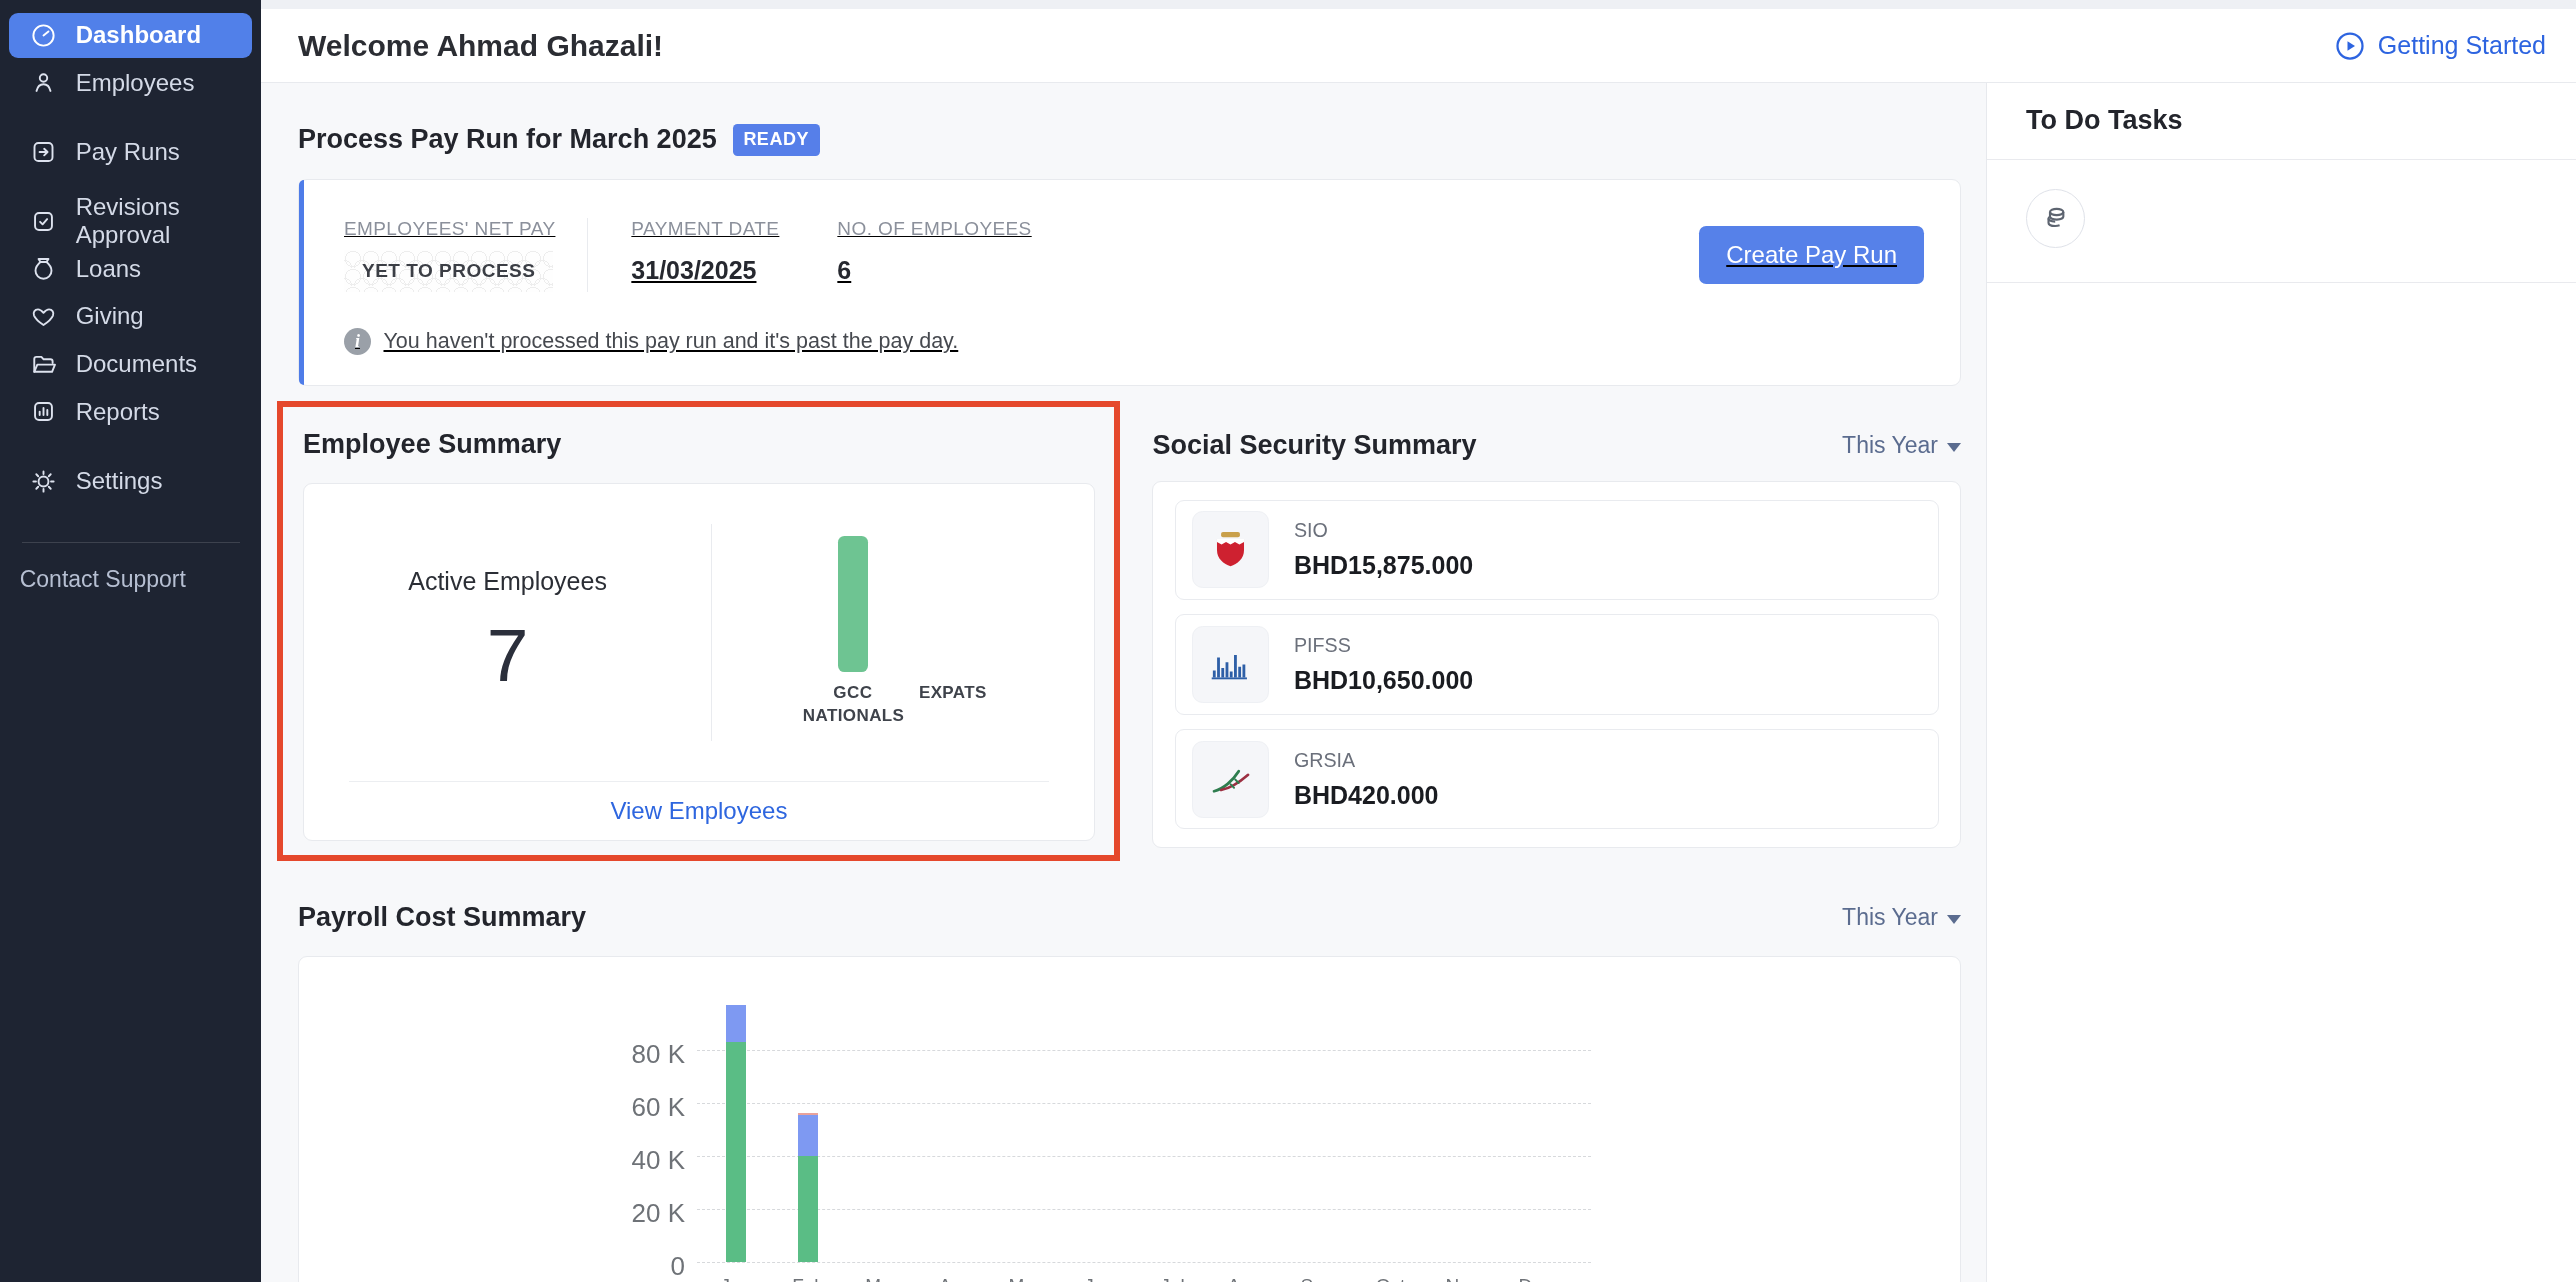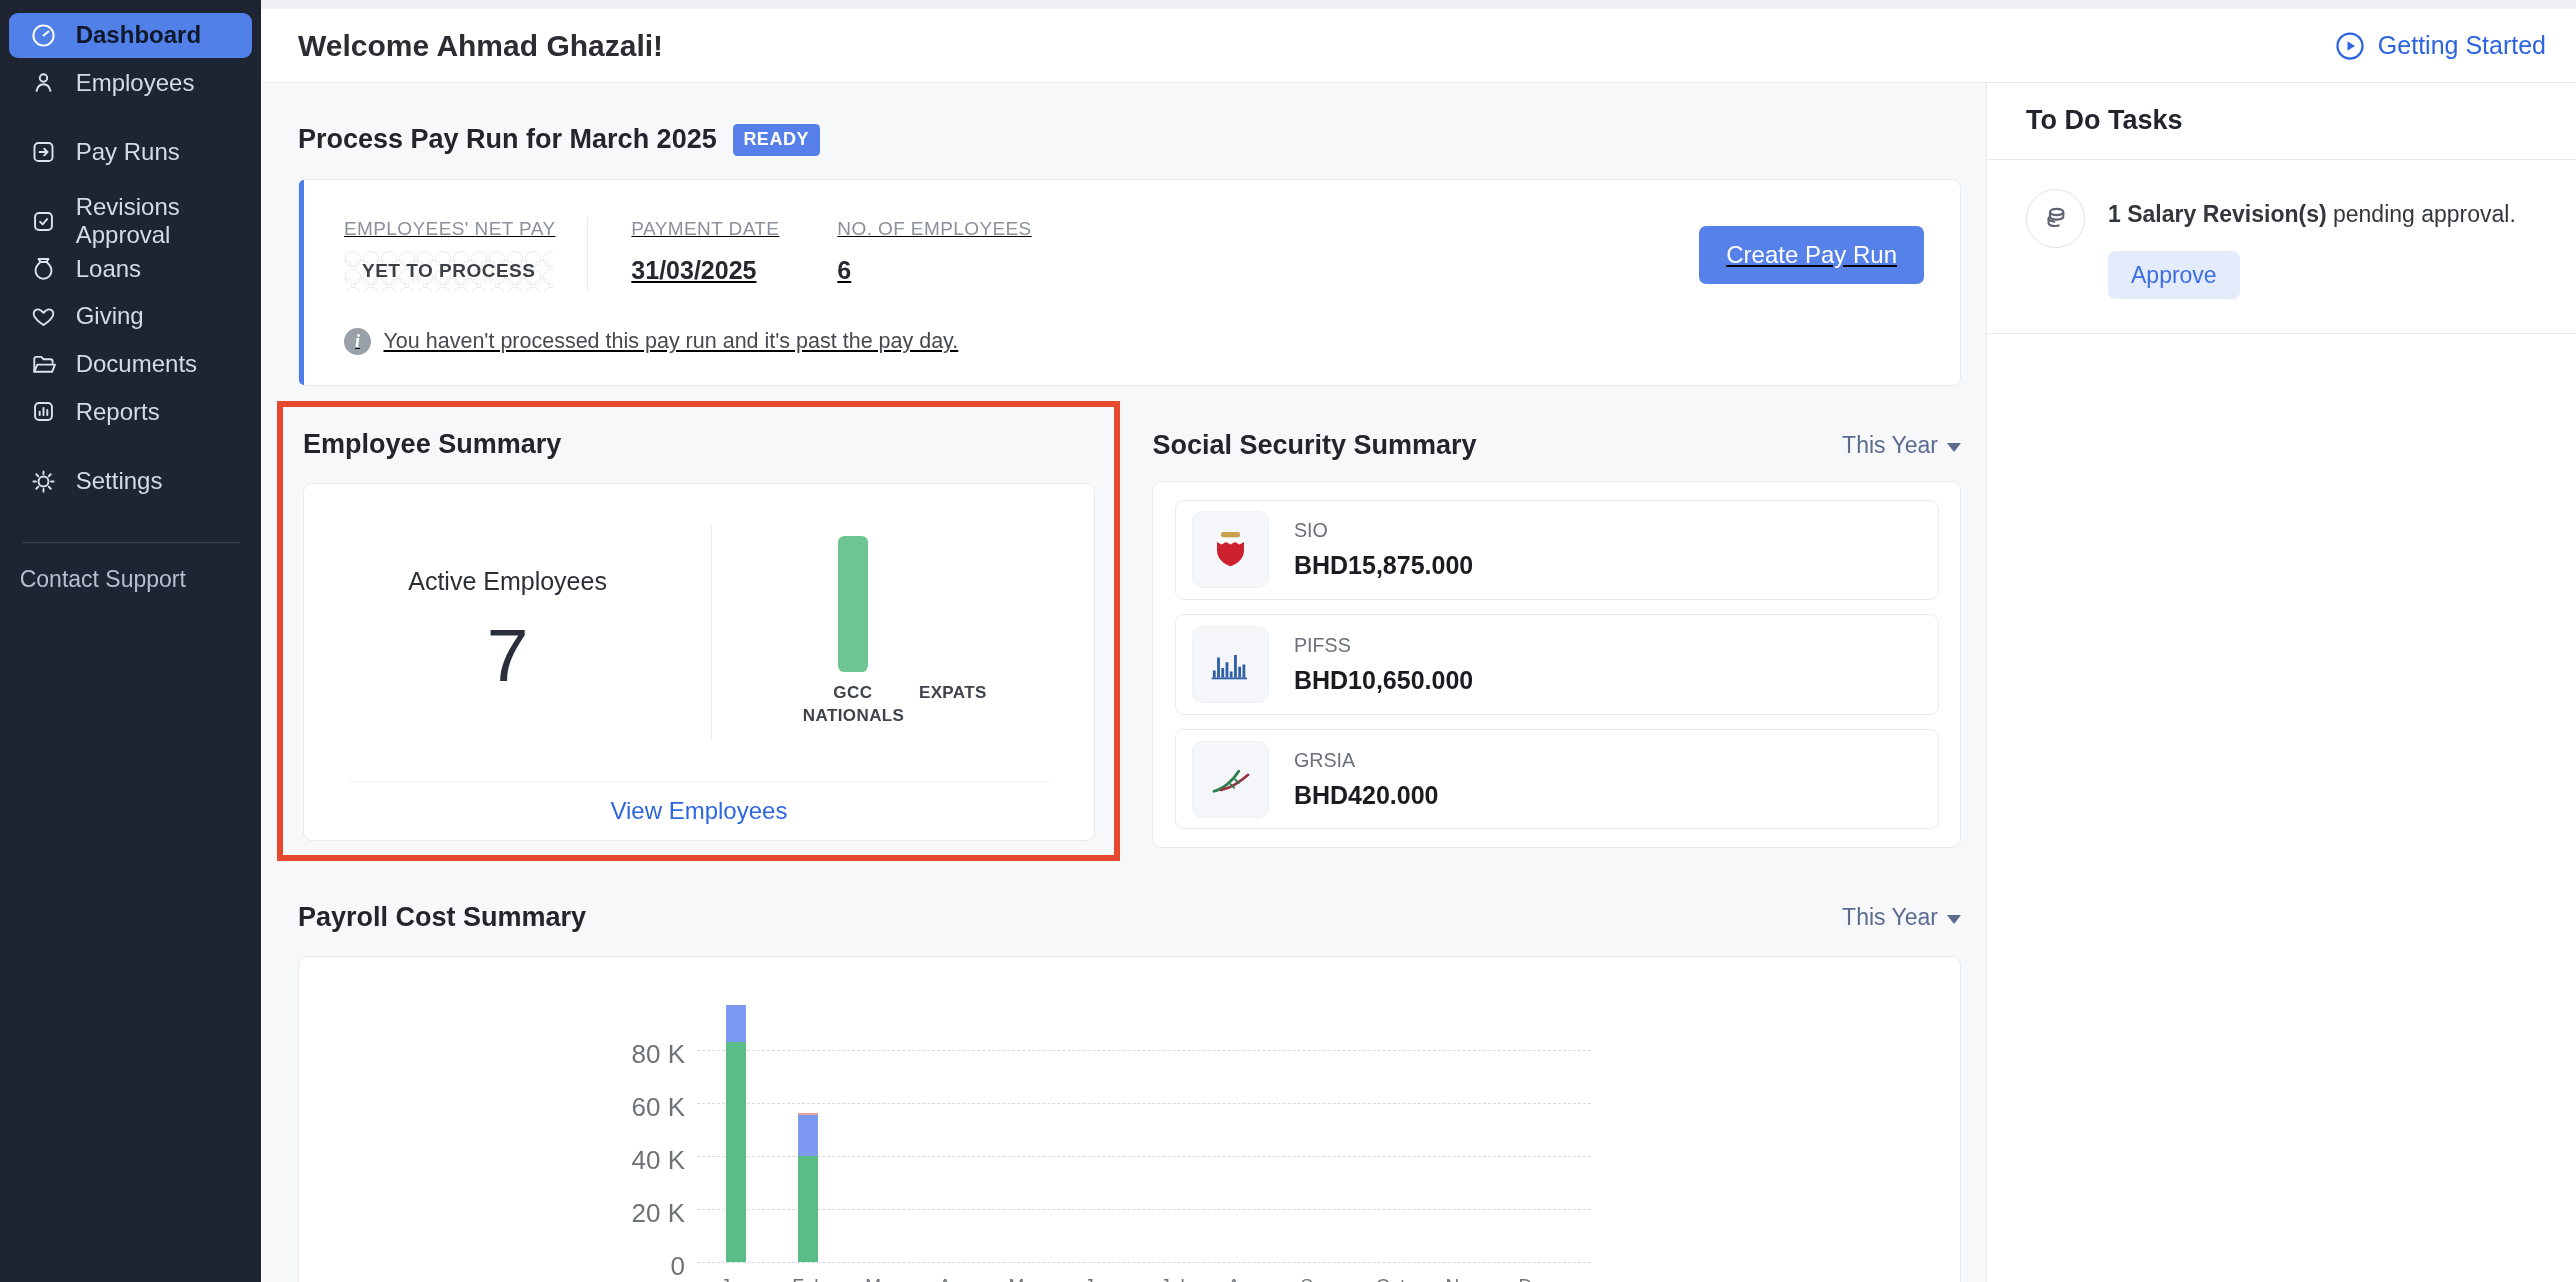--- a/index.html
+++ b/index.html
@@ -7,21 +7,21 @@
     font-family:"Liberation Sans","DejaVu Sans",sans-serif; background:#f7f8fa; }
 
   .app { display:flex; width:100%; height:100%; }
 
   
   .sidebar { width:261px; flex:0 0 261px; background:#1e2432; color:#d4dae7;
     display:flex; flex-direction:column; padding:12.5px 9px 0; }
   .nav-item { display:flex; align-items:center; gap:18px; height:45px;
     padding:0 12.5px 0 19.7px; border-radius:9px; font-size:24px; color:#d4dae7;
     cursor:pointer; margin-bottom:2.7px; }
-  .nav-item.active { background:#5180e9; color:#0f172a; font-weight:600; }
+  .nav-item.active { background:#5180e9; color:#ffffff; font-weight:600; }
   .nav-item .nicon { width:29px; height:29px; flex:0 0 29px; display:flex;
     align-items:center; justify-content:center; }
   .nav-item svg { width:27px; height:27px; stroke:#dde2ee; stroke-width:1.7;
     fill:none; stroke-linecap:round; stroke-linejoin:round; }
   .nav-item.active svg { stroke:#ffffff; }
   .nav-gap { margin-top:21.5px; }
   .side-divider { height:0.9px; background:rgba(255,255,255,.14); margin:36px 12.5px 23px; }
   .contact { font-size:23px; color:#b6bfd2; padding:0 12.5px 0 10.7px; cursor:pointer; }
 
   
@@ -405,24 +405,18 @@
         </div>
         <div class="task">
           <span class="task-ic">
             <svg viewBox="0 0 24 24">
               <ellipse cx="12.5" cy="7.5" rx="5" ry="2.3"></ellipse>
               <path d="M7.5 7.5v3.4c0 1.3 2.2 2.3 5 2.3s5-1 5-2.3V7.5"></path>
               <path d="M7 11.2c-.4.4-.6.8-.6 1.2 0 1.3 2.2 2.3 5 2.3"></path>
               <path d="M6.4 12.4v3.3c0 1.3 2.2 2.3 5 2.3 1.2 0 2.4-.2 3.3-.5"></path>
             </svg>
           </span>
-          <span>
-            <div class="task-text">
-              <b>1 Salary Revision(s)</b> <span>pending approval.</span>
-            </div>
-            <button class="approve">Approve</button>
-          </span>
         </div>
       </div>
     </div>
   </div>
 </div>
 
 
 </body></html>

